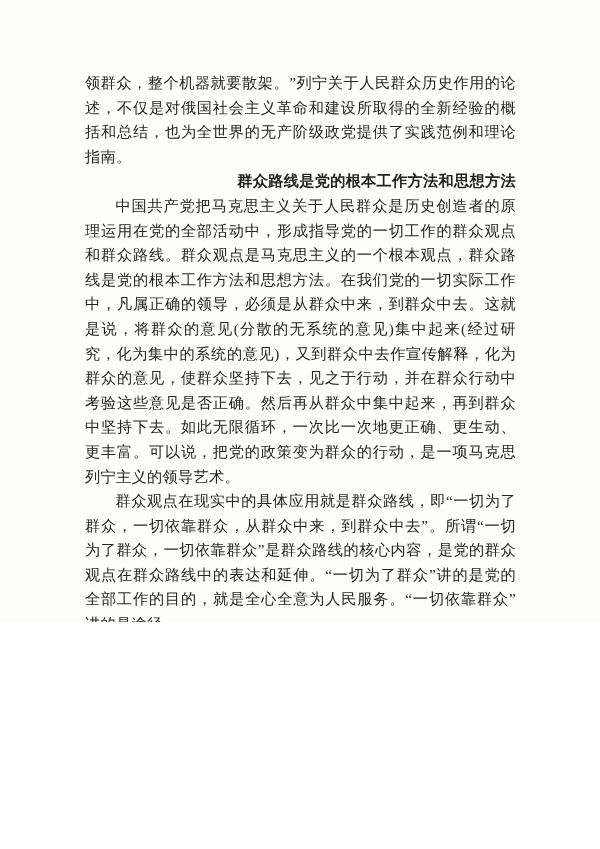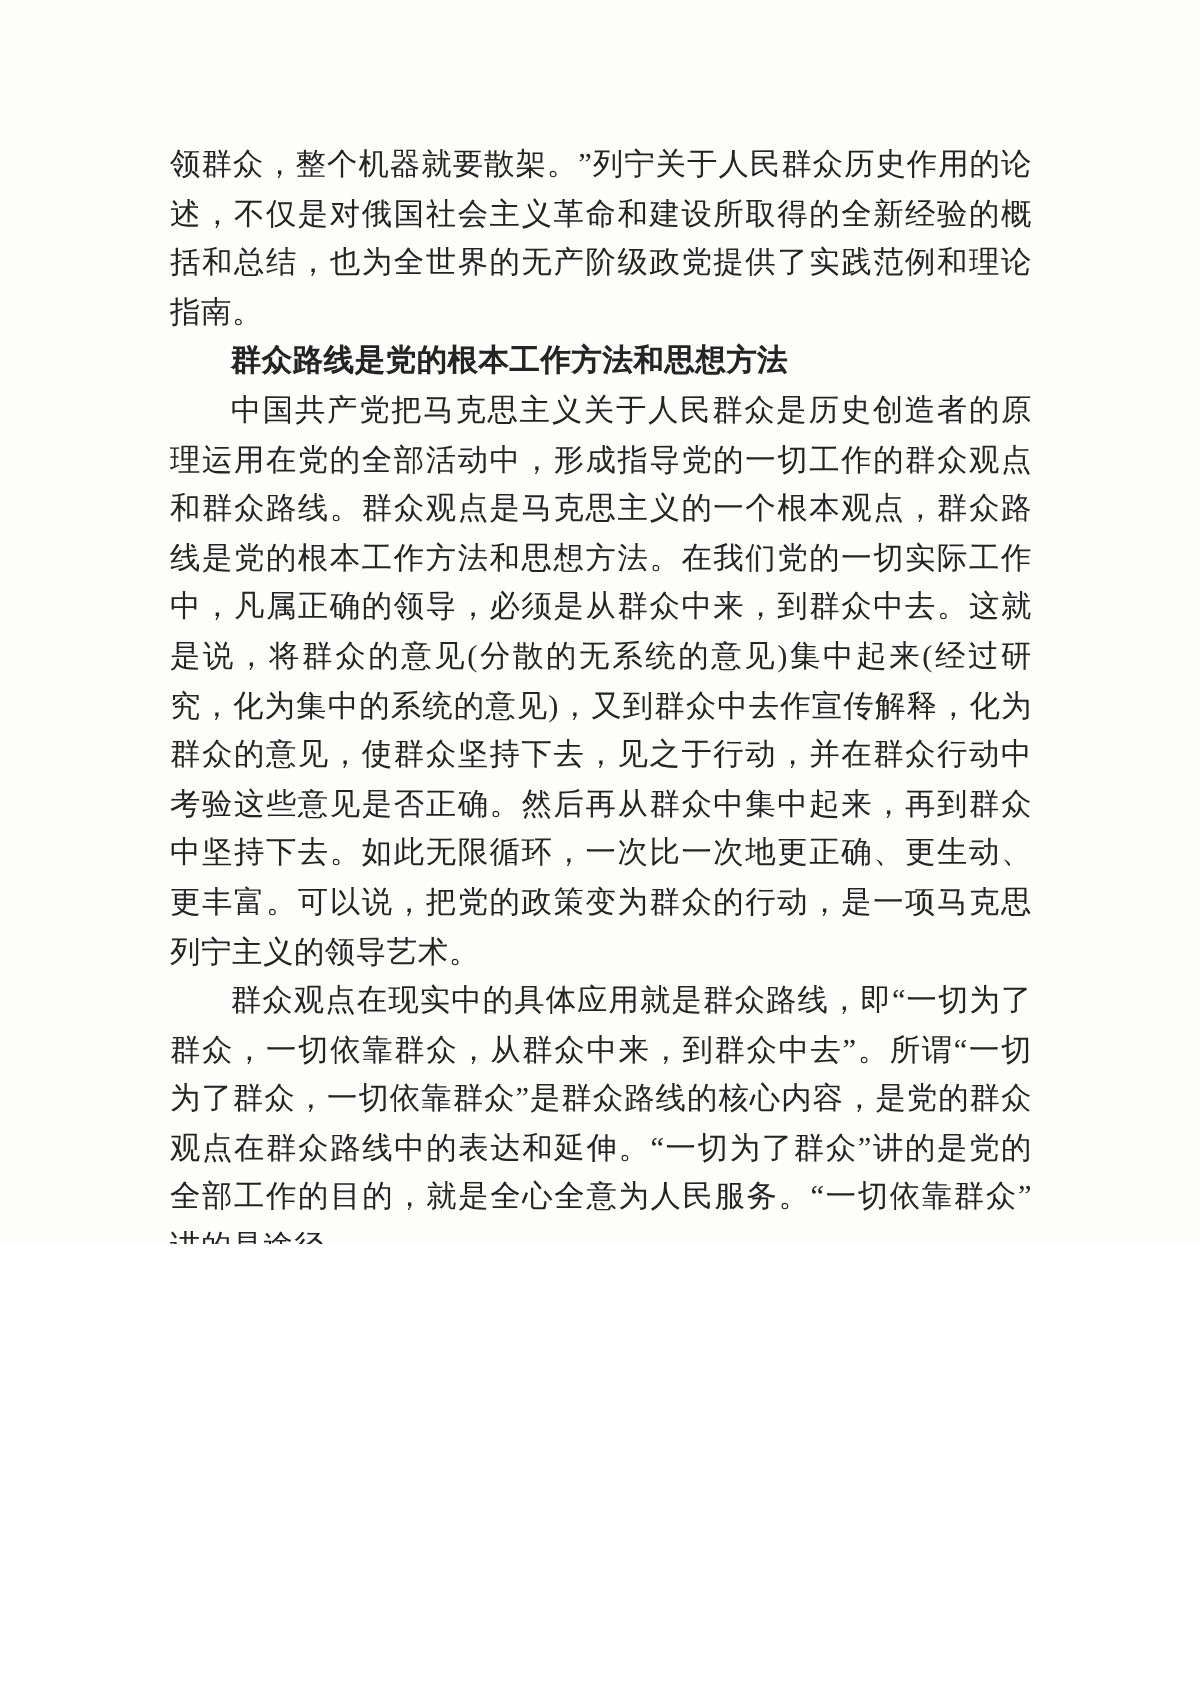--- a/index.html
+++ b/index.html
@@ -35,21 +35,21 @@
   .continuation {
     text-indent: 0;
   }
   .para {
     text-indent: 2em;
   }
   .heading {
     font-size: 15.2px;
     font-weight: bold;
     text-indent: 2em;
-    text-align: left;
+    text-align: right;
   }
   .page-footer {
     position: absolute;
     left: 0;
     right: 0;
     top: 789px;
     text-align: center;
     font-size: 14px;
     letter-spacing: 1px;
     color: #2a2a2a;

